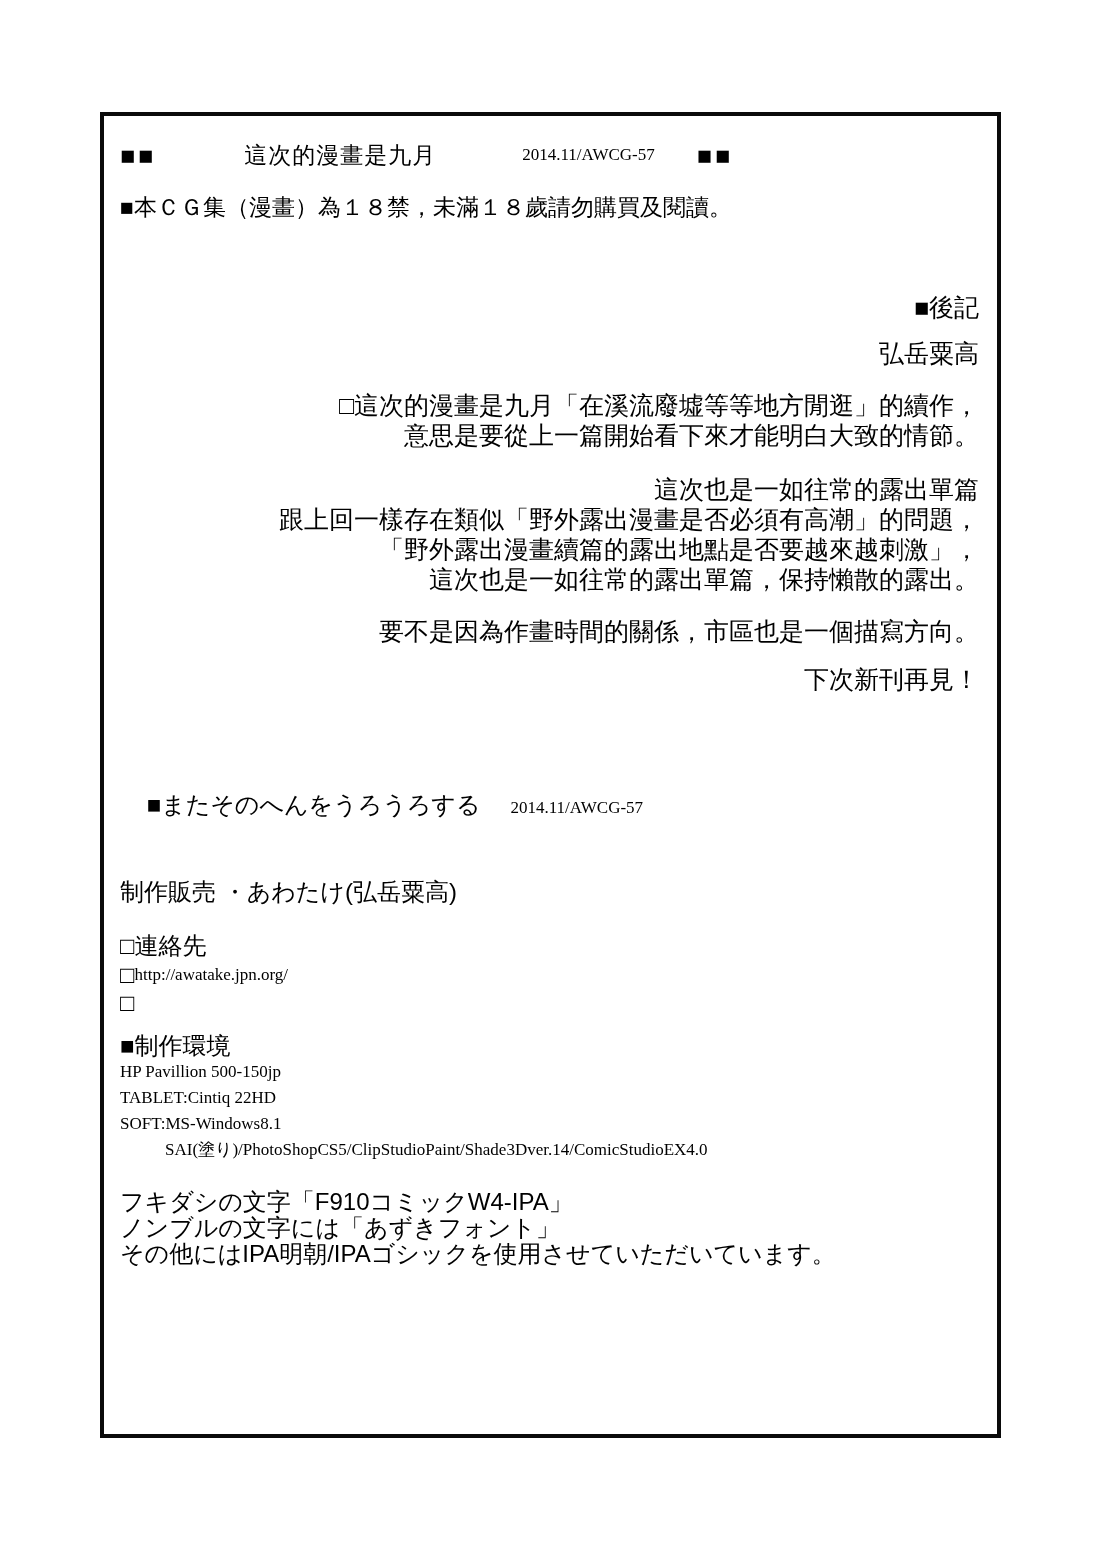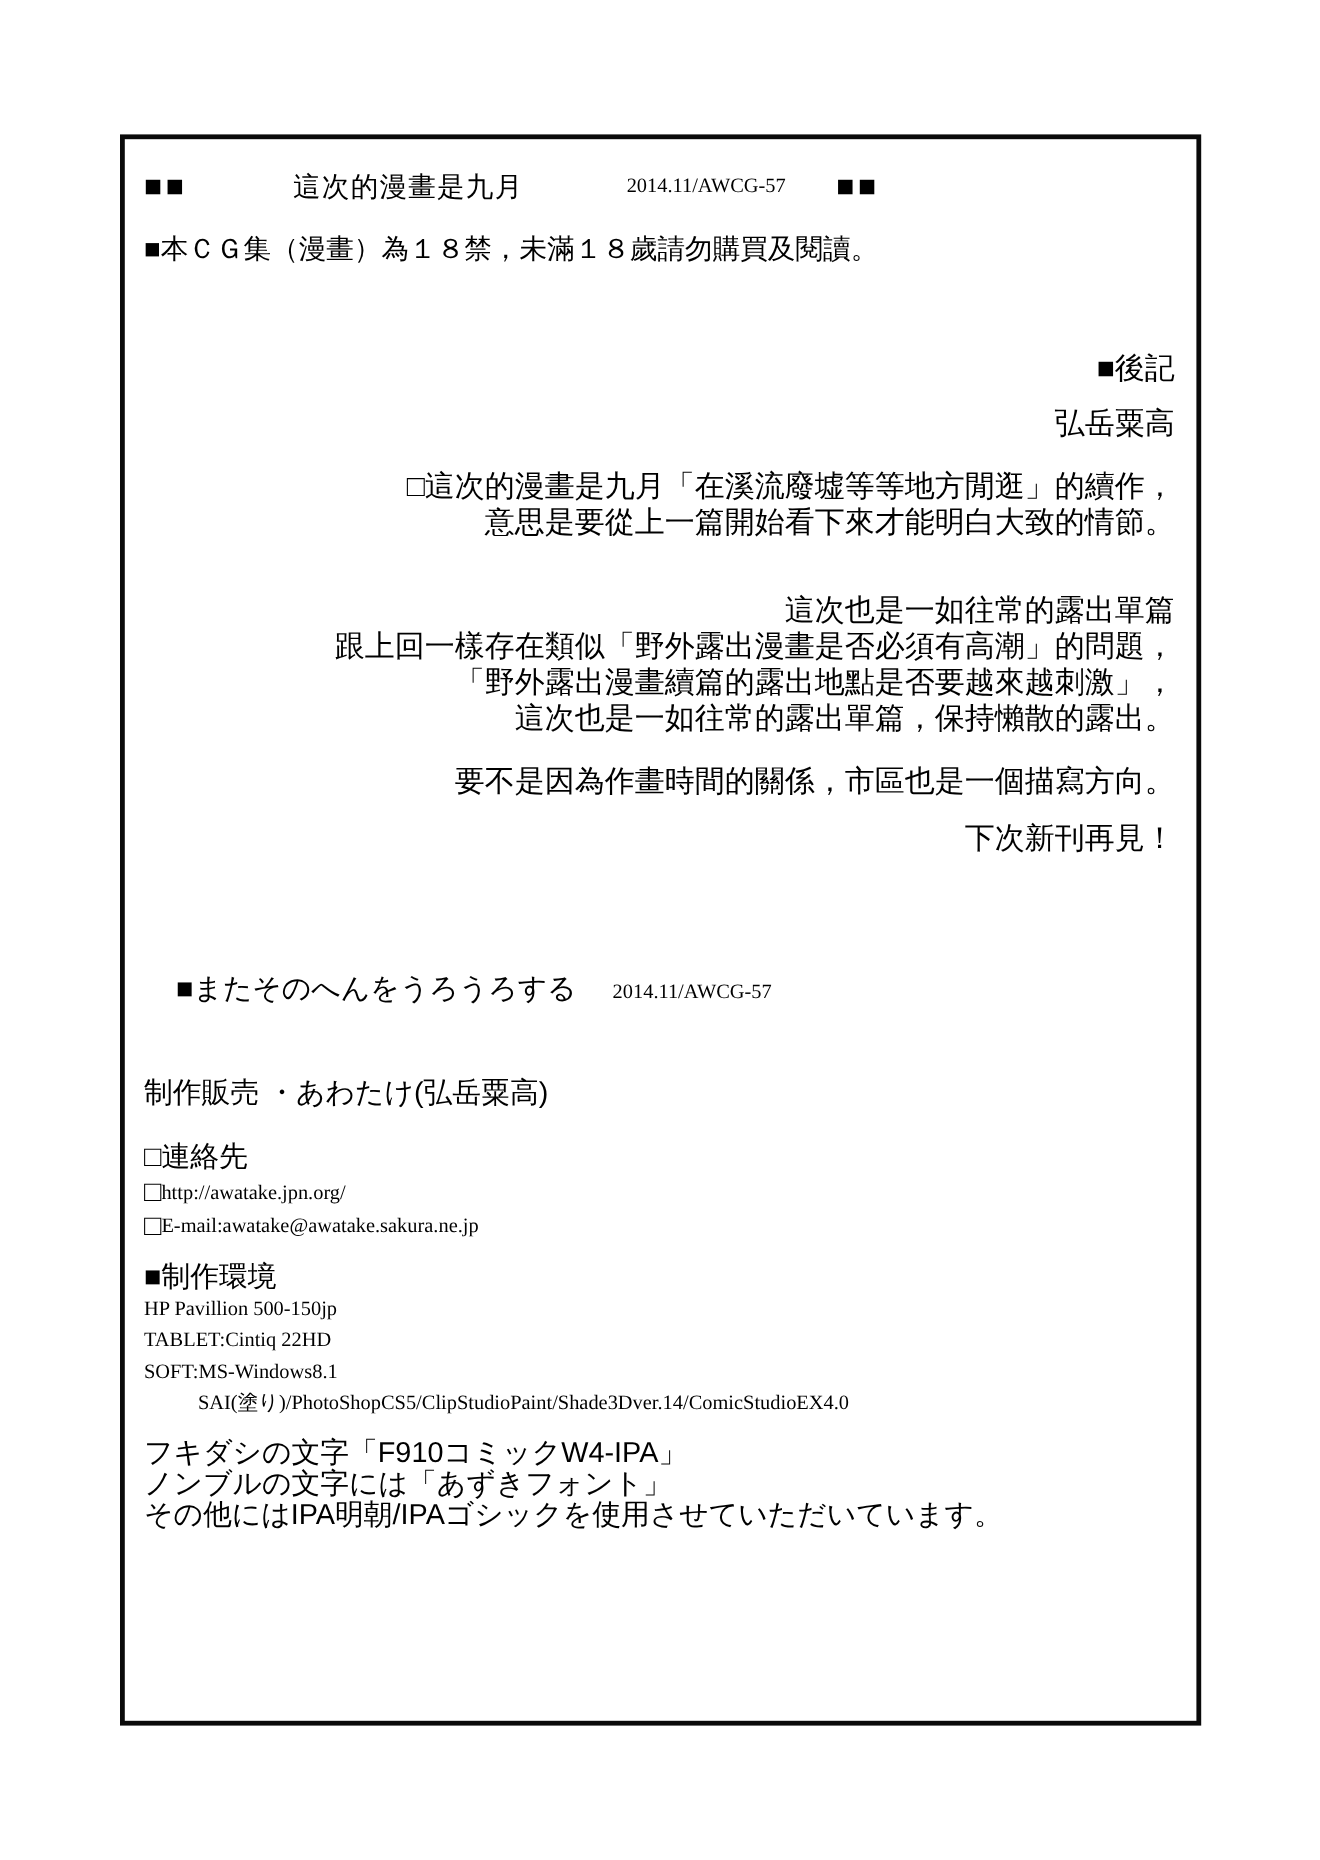--- a/index.html
+++ b/index.html
@@ -26,21 +26,21 @@
   .cjk24{font-size:24px;line-height:30px;}
   .cjk23{font-size:23px;line-height:30px;}
   .l28{line-height:28px;}
   .l26{line-height:26px;}
   
   .mono{font-family:Liberation Serif, serif;font-size:17px;}
   .mono.l26{line-height:26px;}
   .ind{padding-left:25px;}
   .ind2{padding-left:45px;} .mt14{margin-top:22px;} .mt16{margin-top:16px;}
   .mt18{margin-top:18px;} .mt22{margin-top:22px;} .mt24{margin-top:24px;}
-  .mt26{margin-top:16px;} .mt28{margin-top:44px;} .mt52{margin-top:52px;}
+  .mt26{margin-top:26px;} .mt28{margin-top:24px;} .mt52{margin-top:52px;}
   .mt66{margin-top:66px;} .mt70{margin-top:70px;}
   
   .header-row{display:flex;align-items:center;height:30px;}
   .marks{font-size:25px;letter-spacing:3px;}
   .header-title{font-size:23px;margin-left:88px;letter-spacing:1px;}
   .header-code{margin-left:86px;}
   .marks-right{margin-left:42px;}
   .jp-code{margin-left:30px;}
   .contact-line{display:flex;align-items:center;}
   .contact-prefix{font-size:24px;line-height:28px;}
@@ -83,21 +83,21 @@
   </div>
 
   <div class="line cjk24 mt24">制作販売 ・あわたけ(弘岳粟高)</div>
 
   <div>
     <div class="line cjk24 mt24">□連絡先</div>
     <div class="line l28 contact-line">
       <span class="contact-prefix">□</span><span class="mono">http://awatake.jpn.org/</span>
     </div>
     <div class="line l28 contact-line">
-      <span class="contact-prefix">□</span><span class="mono">E-mail:awatake@awatake.sakura.ne.jp</span>
+      <span class="contact-prefix">□</span>
     </div>
   </div>
 
   <div>
     <div class="line cjk24 l26 mt16">■制作環境</div>
     <div class="line mono l26">HP Pavillion 500-150jp</div>
     <div class="line mono l26">TABLET:Cintiq 22HD</div>
     <div class="line mono l26">SOFT:MS-Windows8.1</div>
     <div class="line mono l26 ind2">SAI(塗り)/PhotoShopCS5/ClipStudioPaint/Shade3Dver.14/ComicStudioEX4.0</div>
   </div>

